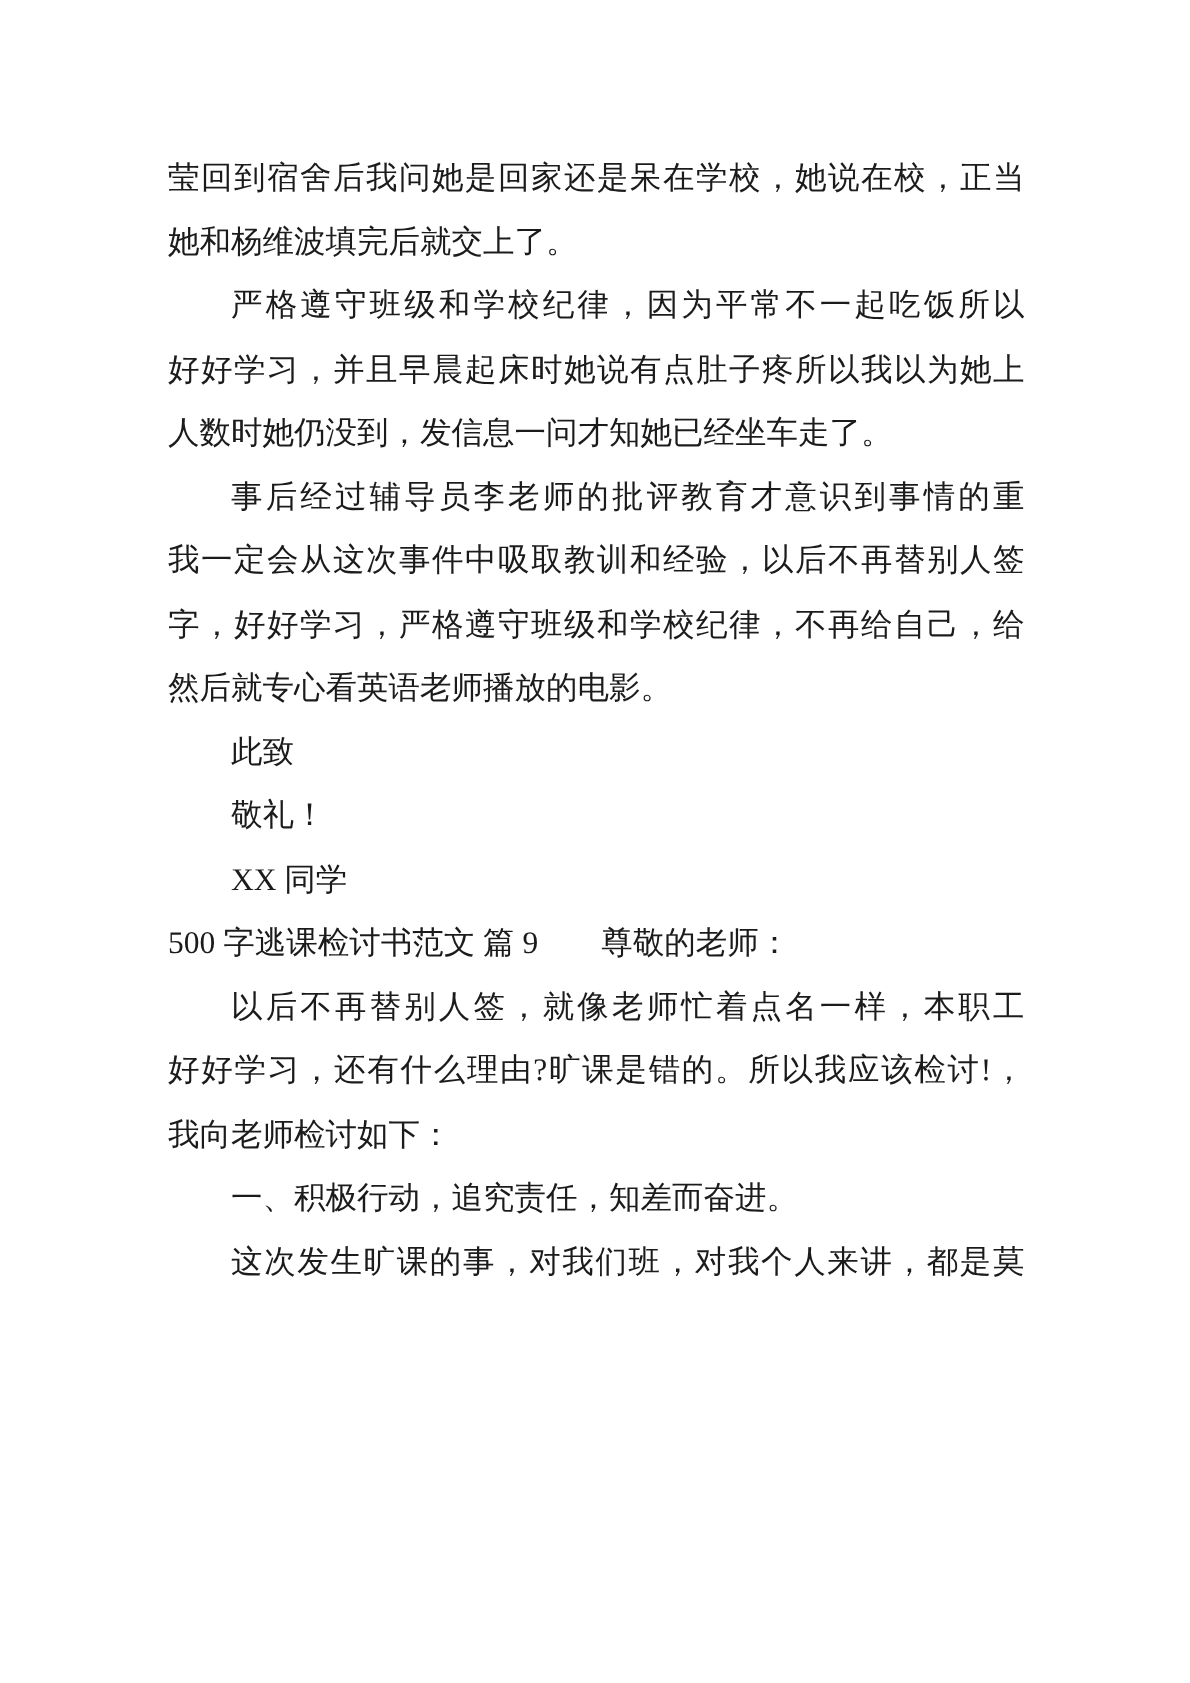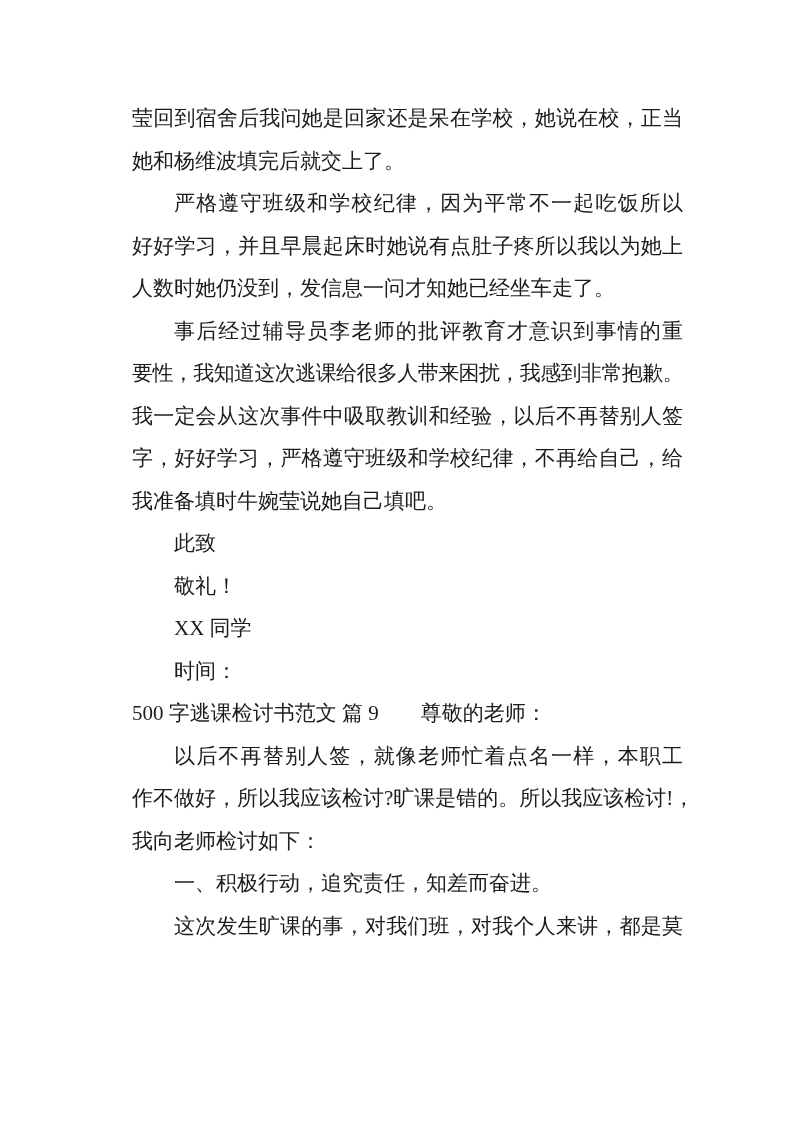--- a/index.html
+++ b/index.html
@@ -19,21 +19,20 @@
     box-sizing: border-box;
     overflow: hidden;
   }
   .text-block {
     box-sizing: border-box;
     padding: 97px 110px 0 112px;
     font-family: "Liberation Serif", "DejaVu Serif", serif;
     font-size: 21px;
     line-height: 42.5px;
     color: #1b1b1b;
-    margin-left: 20px;
   }
   .line {
     white-space: nowrap;
     height: 42.5px;
   }
   .line.indent {
     text-indent: 2em;
   }
   
   .line.full {
@@ -50,28 +49,26 @@
 <body>
 
 <div class="page">
   <div class="text-block">
       <div class="line full">莹回到宿舍后我问她是回家还是呆在学校，她说在校，正当</div>
       <div class="line">她和杨维波填完后就交上了。</div>
       <div class="line indent full">严格遵守班级和学校纪律，因为平常不一起吃饭所以</div>
       <div class="line full">好好学习，并且早晨起床时她说有点肚子疼所以我以为她上</div>
       <div class="line">人数时她仍没到，发信息一问才知她已经坐车走了。</div>
       <div class="line indent full">事后经过辅导员李老师的批评教育才意识到事情的重</div>
-      <div class="line full tight">要性，我知道这次逃课给很多人带来困扰，我感到非常抱歉。</div>
       <div class="line full">我一定会从这次事件中吸取教训和经验，以后不再替别人签</div>
       <div class="line full">字，好好学习，严格遵守班级和学校纪律，不再给自己，给</div>
-      <div class="line">我准备填时牛婉莹说她自己填吧。</div>
+      <div class="line">然后就专心看英语老师播放的电影。</div>
       <div class="line indent">此致</div>
       <div class="line indent">敬礼！</div>
       <div class="line indent">XX 同学</div>
-      <div class="line indent">时间：</div>
       <div class="line">500 字逃课检讨书范文 篇 9　　尊敬的老师：</div>
       <div class="line indent full">以后不再替别人签，就像老师忙着点名一样，本职工</div>
-      <div class="line full">作不做好，所以我应该检讨?旷课是错的。所以我应该检讨!，</div>
+      <div class="line full">好好学习，还有什么理由?旷课是错的。所以我应该检讨!，</div>
       <div class="line">我向老师检讨如下：</div>
       <div class="line indent">一、积极行动，追究责任，知差而奋进。</div>
       <div class="line indent full">这次发生旷课的事，对我们班，对我个人来讲，都是莫</div>
     </div>
 </div>
 
 </body></html>

